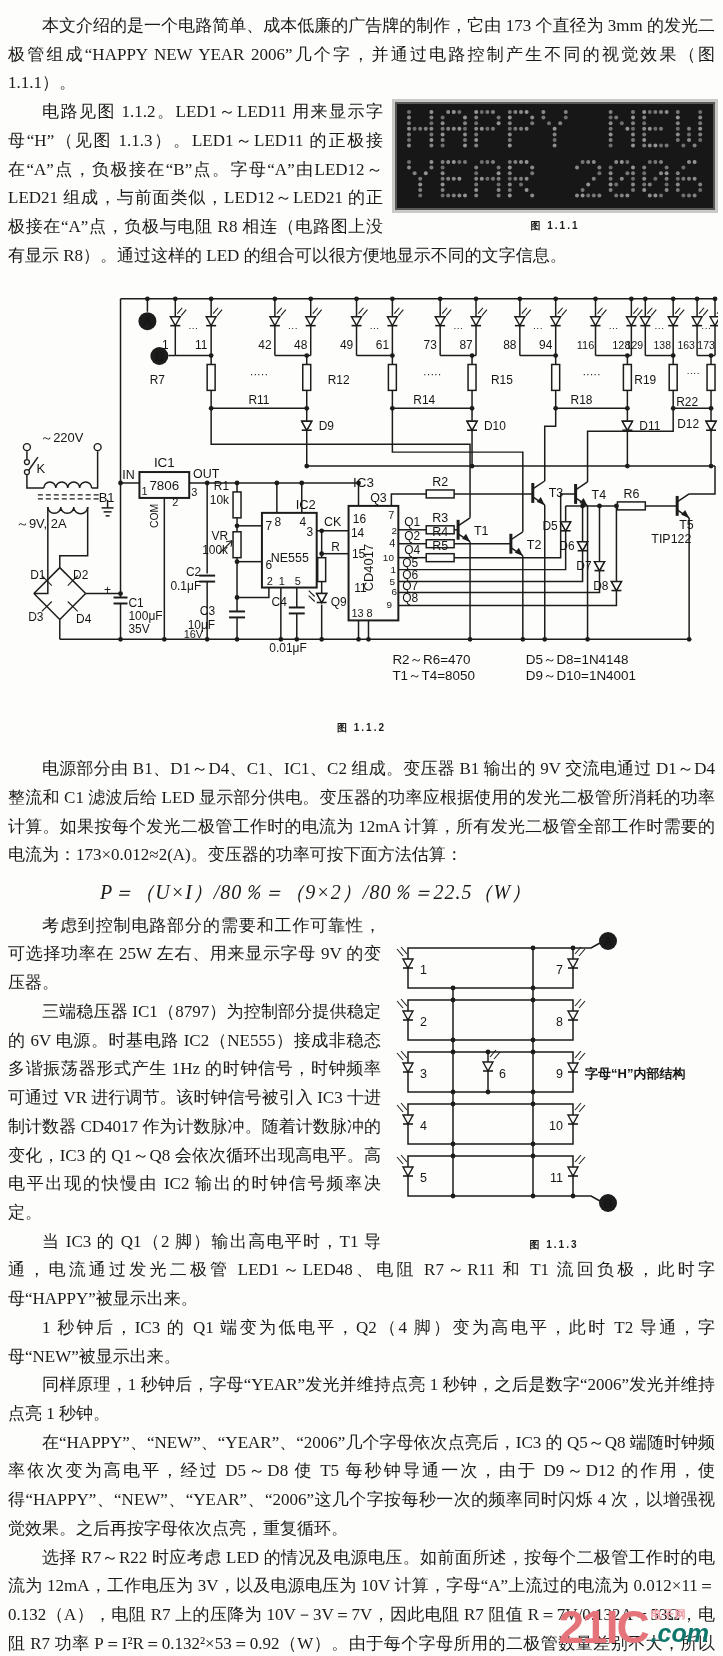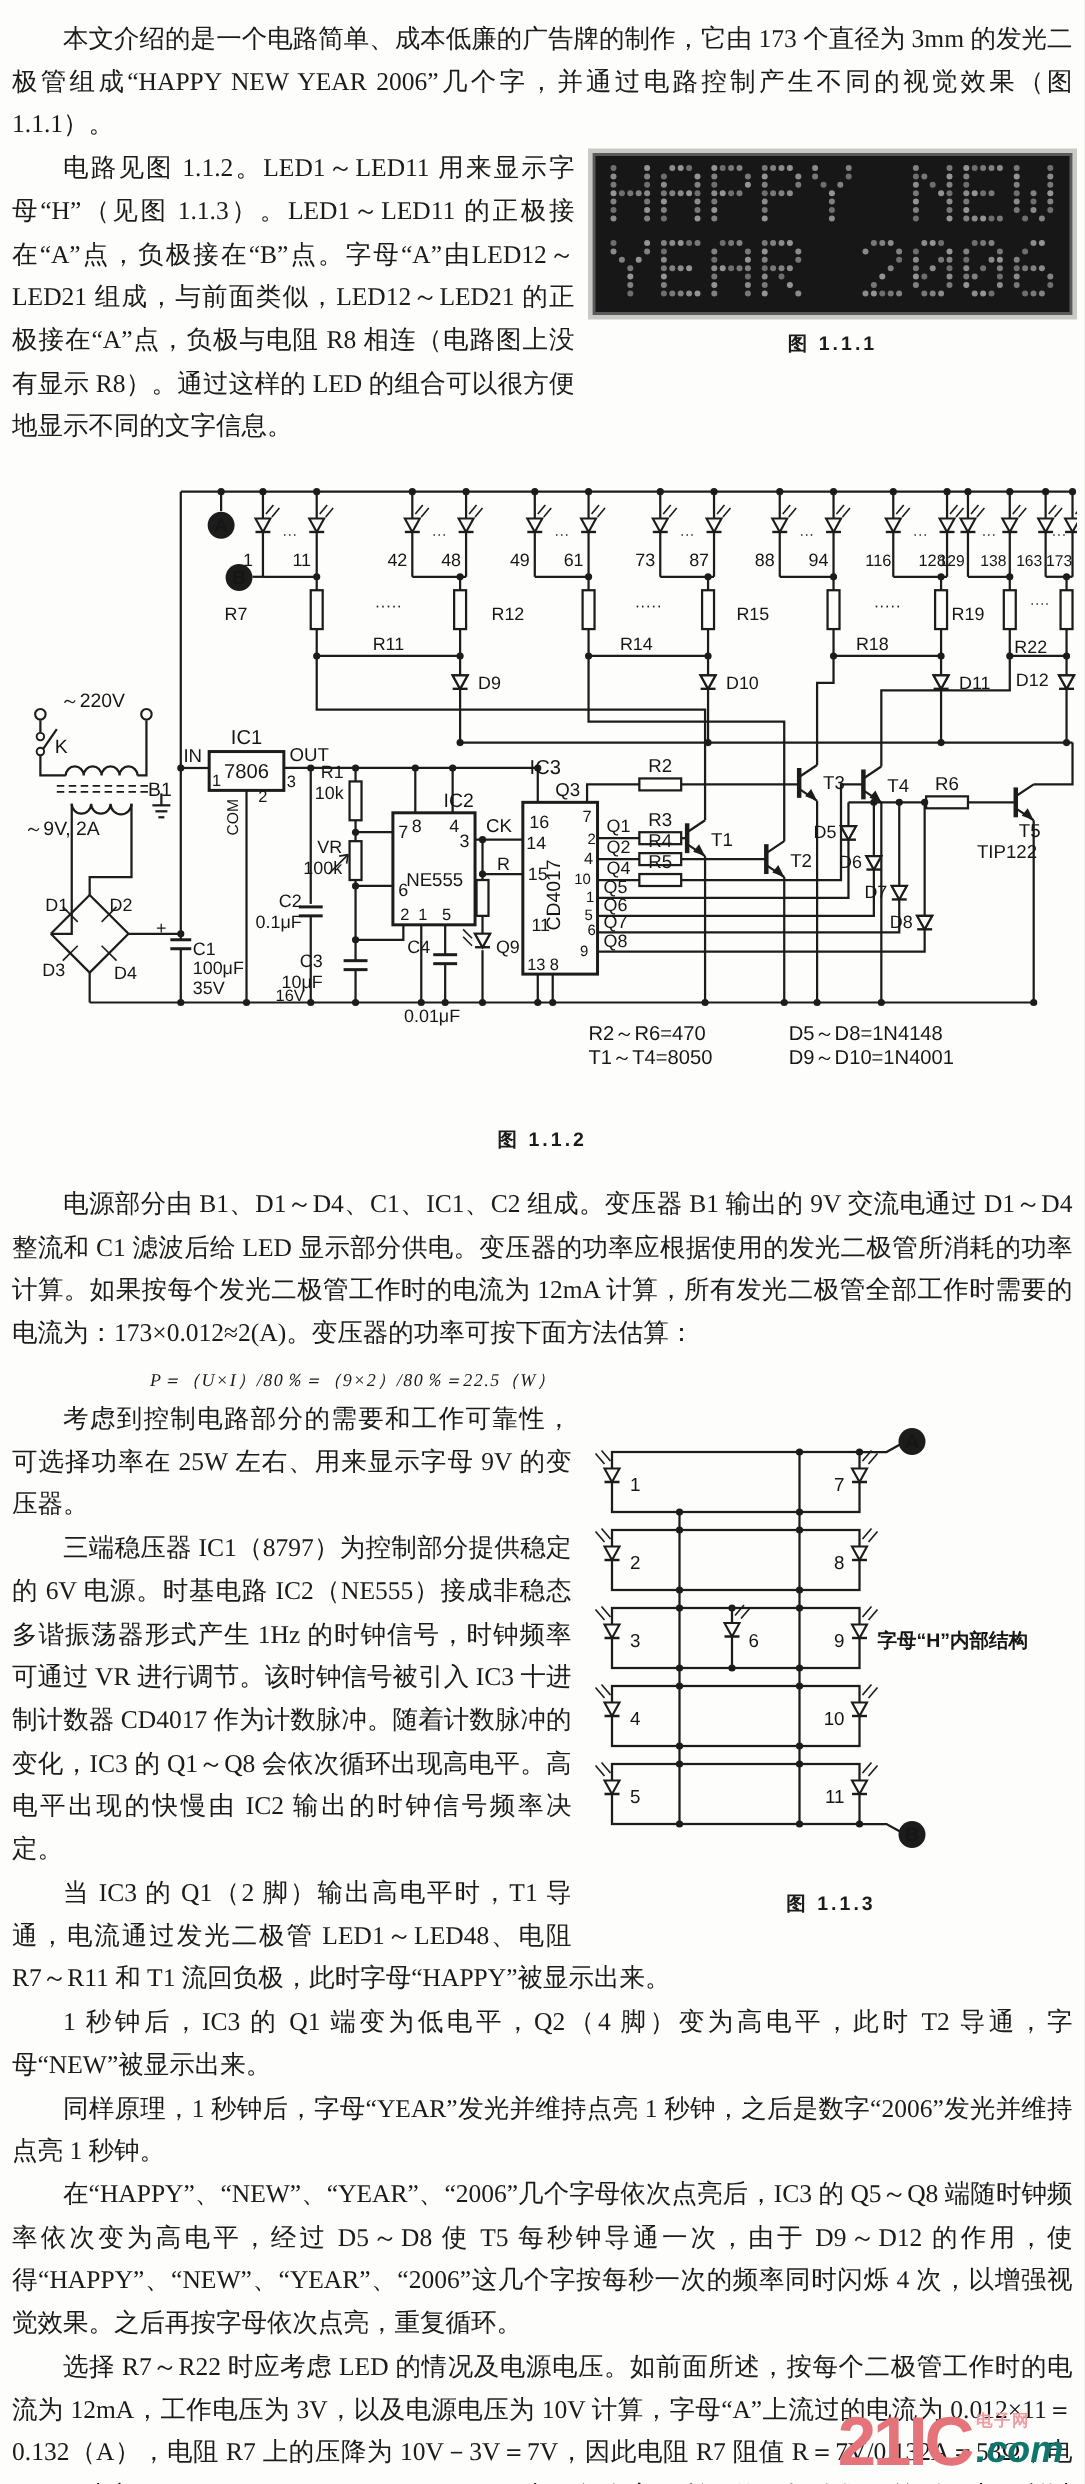--- a/index.html
+++ b/index.html
@@ -4,25 +4,25 @@
 <style>
   html,body{margin:0;padding:0;background:#e8e8e4;}
   #page{position:relative;width:723px;height:1656px;margin:0 auto;background:#fdfdfb;
         color:#1b1b1b;font-family:"Liberation Serif","DejaVu Serif",serif;
         font-size:17px;line-height:1.69;overflow:hidden;padding:0;box-sizing:border-box;}
   #inner{padding:12px 8px 0 8px;}
   p{margin:0;text-align:justify;text-indent:2em;}
   .sec:after{content:"";display:block;clear:both;}
   .fig-float{float:right;margin:4px 0 2px 12px;}
   .caption{font-family:"Liberation Sans","DejaVu Sans",sans-serif;font-weight:bold;
-           font-size:13px;text-align:center;text-indent:0;margin-top:8px;letter-spacing:2px;}
+           font-size:10px;text-align:center;text-indent:0;margin-top:8px;letter-spacing:2px;}
   .photo-frame{background:#171717;border:2px solid #5a5a5a;outline:3px solid #c9c9c6;
                width:316px;height:104px;}
   .fig112-wrap{margin:6px 0 0 0;}
-  .formula{text-indent:0;margin:6px 0 2px 92px;font-style:italic;font-size:12px;letter-spacing:1px;}
+  .formula{text-indent:0;margin:6px 0 2px 92px;font-style:italic;font-size:20px;letter-spacing:1px;}
   svg text{font-family:"Liberation Sans","DejaVu Sans",sans-serif;fill:#161616;}
   .wm{position:absolute;right:14px;bottom:6px;display:flex;align-items:center;
       font-family:"Liberation Sans","DejaVu Sans",sans-serif;line-height:1;}
   .wm-main{font-size:46px;font-weight:bold;color:#e4737a;letter-spacing:-2px;}
   .wm-col{display:flex;flex-direction:column;margin-left:3px;}
   .wm-tag{font-size:11px;color:#ee9da3;font-weight:bold;letter-spacing:1px;}
   .wm-suffix{font-size:25px;color:#0f766e;font-weight:bold;font-style:italic;margin-top:1px;}
   .side-label{font-family:"Liberation Sans","DejaVu Sans",sans-serif;font-weight:bold;}
 </style>
 </head>

